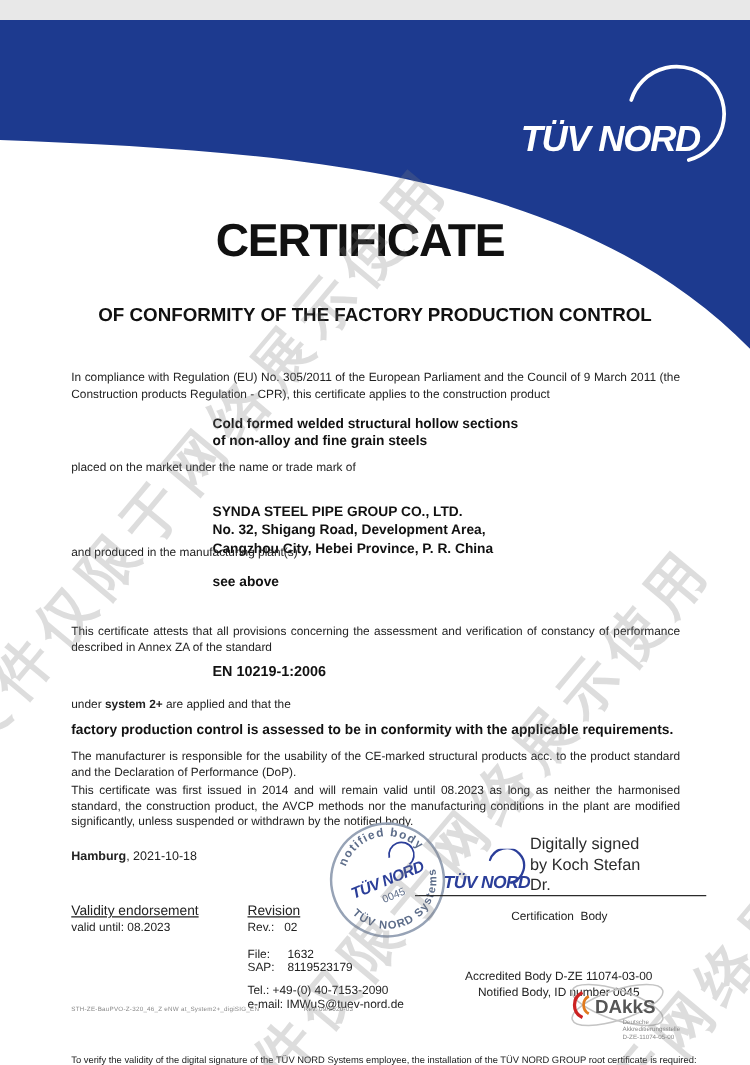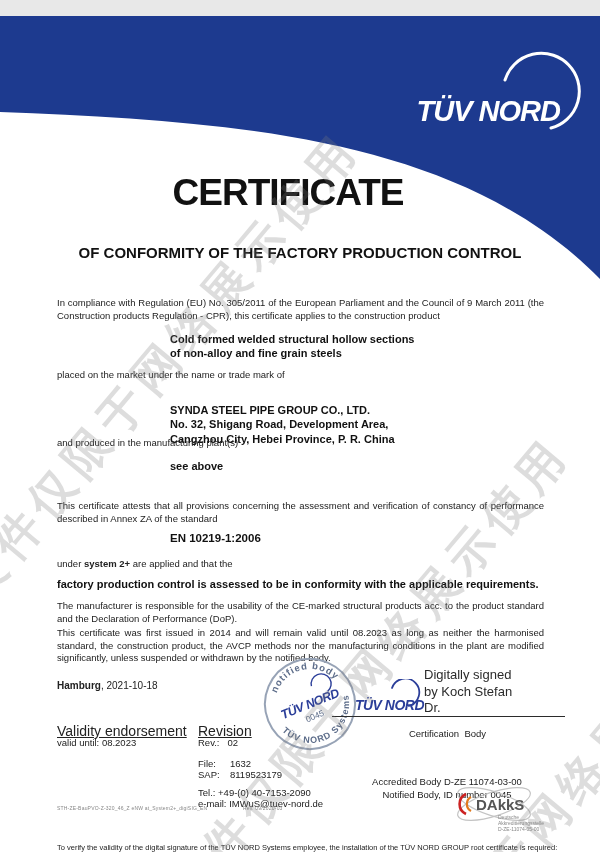--- a/index.html
+++ b/index.html
@@ -26,21 +26,21 @@
   .conformity{left:57px;font-size:11px;font-weight:bold;color:#111;}
   .hamburg-line{top:664px;left:57px;font-size:10px;color:#222;}
   .hamburg-line b{font-weight:bold;}
   
   .digital-sig{top:651px;left:424px;font-size:13px;line-height:1.28;color:#2b2b2b;
     white-space:pre-line;font-weight:500;}
   .sig-line{top:700px;left:332px;width:233px;border-top:1.6px solid #2b2b2b;height:0;}
   .cert-body-label{top:712px;left:360px;width:175px;text-align:center;
     font-size:9.5px;color:#222;white-space:pre;}
   
-  .col-label{font-size:14px;color:#222;text-decoration:underline;}
+  .col-label{font-size:11px;color:#222;text-decoration:underline;}
   .col-value{font-size:9.5px;color:#222;white-space:pre;}
   .addr{top:742px;left:57px;font-size:9.5px;line-height:1.3;color:#222;}
   .filerow{font-size:9.5px;color:#222;display:flex;}
   .filerow .lbl{width:32px;}
   .acc-block{top:760px;left:352px;width:190px;text-align:center;
     font-size:9.5px;line-height:1.35;color:#222;white-space:pre;}
   .tiny{font-size:5px;color:#888;letter-spacing:0.2px;}
   .verify-note{top:827px;left:57px;width:505px;font-size:7.5px;line-height:1.3;color:#222;}
   .verify-link{color:#3b5bd6;text-decoration:underline;font-size:7.5px;}
   

